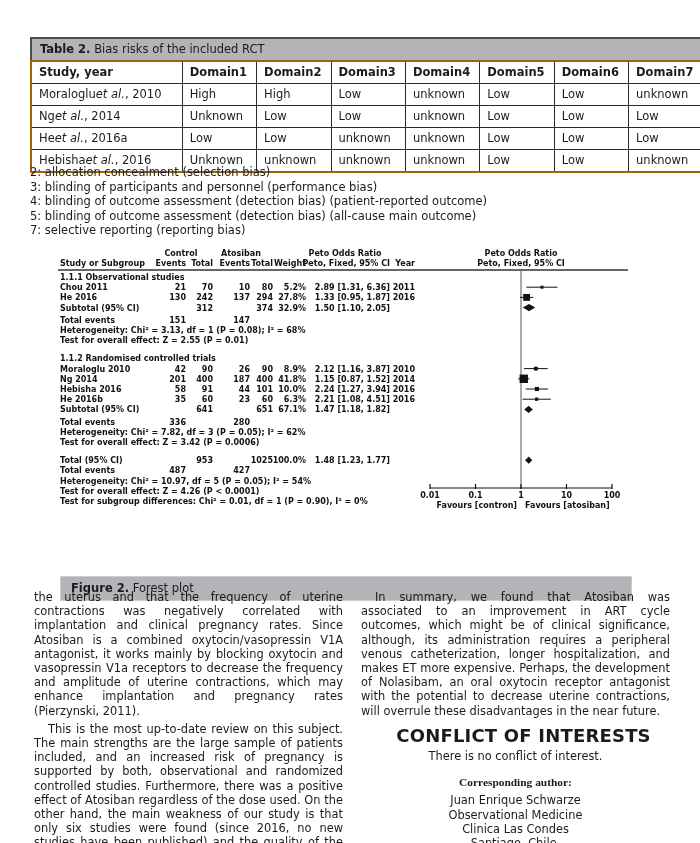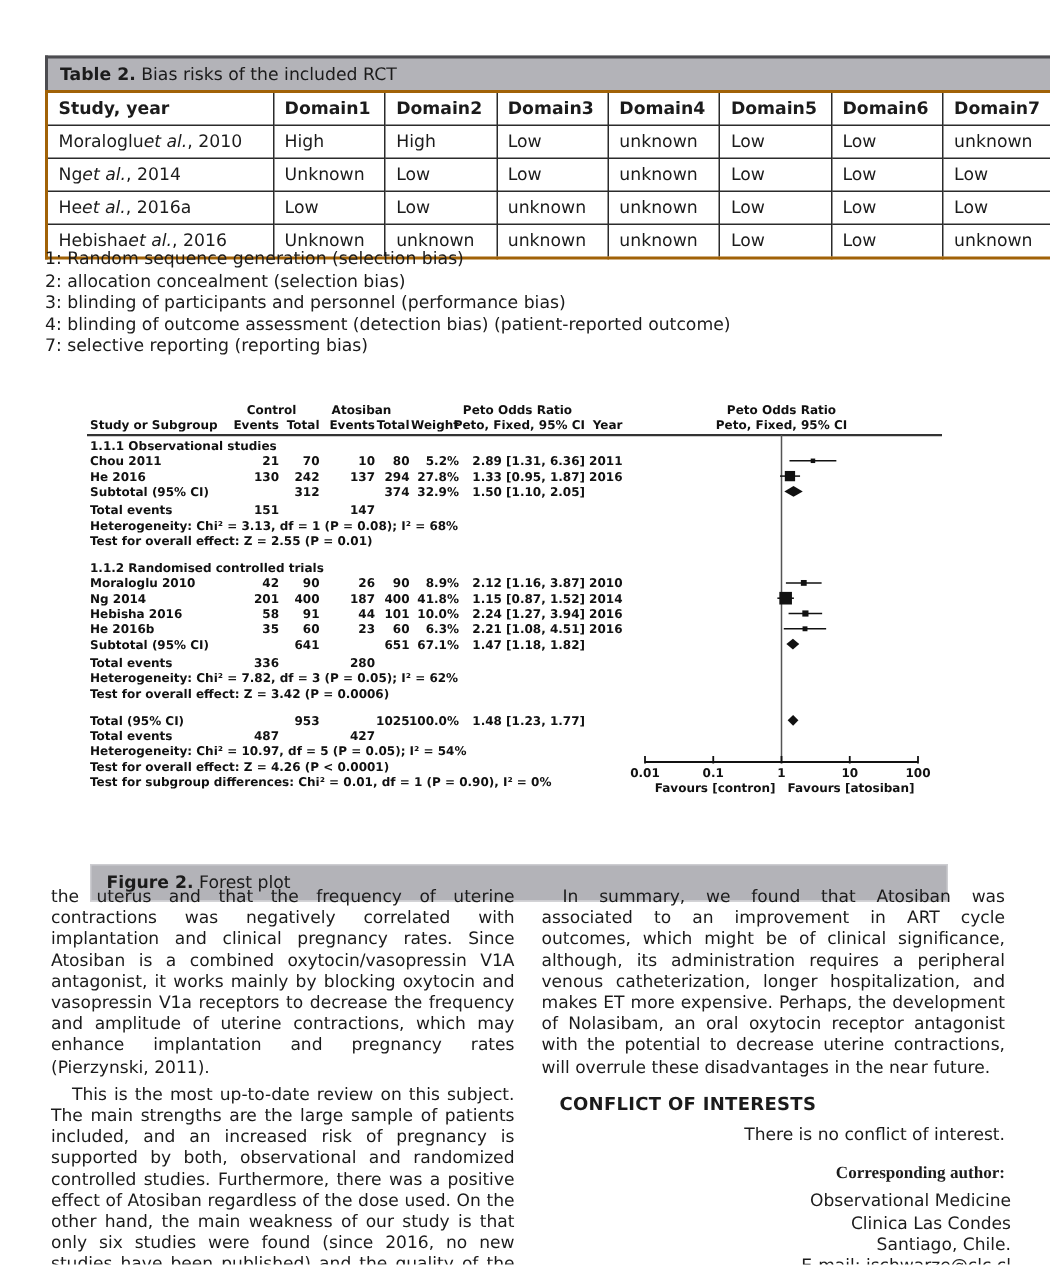--- a/index.html
+++ b/index.html
@@ -22,38 +22,38 @@
     font-weight:normal;white-space:nowrap;
   }
   table.bias th{font-weight:bold;}
   table.bias .c0{width:22.5%;}
   table.bias .cd{width:11.07%;}
 
   
   .footnotes{position:absolute;left:30px;top:165px;font-size:11.5px;line-height:14.6px;}
 
   
-  .forest{position:absolute;left:58px;top:268px;width:580px;height:272px;text-align:right;}
+  .forest{position:absolute;left:58px;top:248px;width:580px;height:272px;text-align:right;}
 
   
   .fig-caption{
     position:absolute;left:60px;top:543px;width:550px;
     background:#b3b3b8;border:1px solid #cdcdd1;
     padding:4px 10px 5px 10px;font-size:11.5px;margin-top:33px;
   }
 
   
   .col{position:absolute;top:586px;font-size:11.4px;line-height:14.2px;text-align:justify;}
   .col-left{left:30px;width:317px;}
   .col-right{left:357px;width:317px;}
   .col p{margin:4px;}
   .col p.indent{text-indent:14px;}
-  .conflict-h{font-size:12px;font-weight:bold;margin:11px 0 6px 16px;letter-spacing:.2px;text-align:left;}
+  .conflict-h{font-size:18px;font-weight:bold;margin:11px 0 6px 16px;letter-spacing:.2px;text-align:center;}
   .author-head{font-weight:bold;margin-top:12px !important;font-family:Liberation Serif, serif;}
-  .author-line{text-align:right;}
+  .author-line{text-align:center;}
 </style>
 </head>
 <body>
 
 <div class="page">
 
   <div class="table-block">
     <div class="tbl-title">
       <b>Table 2.</b><span> Bias risks of the included RCT</span>
     </div>
@@ -109,24 +109,24 @@
           <td>unknown</td>
           <td>Low</td>
           <td>Low</td>
           <td>unknown</td>
         </tr>
       </tbody>
     </table>
   </div>
 
   <div class="footnotes">
-    <div>1: Random sequence generation (selection bias)</div>
     <div>2: allocation concealment (selection bias)</div>
     <div>3: blinding of participants and personnel (performance bias)</div>
     <div>4: blinding of outcome assessment (detection bias) (patient-reported outcome)</div>
+    <div>5: blinding of outcome assessment (detection bias) (all-cause main outcome)</div>
     <div>7: selective reporting (reporting bias)</div>
   </div>
 
   <div class="forest">
     <svg id="forest-svg" width="580" height="272" viewBox="0 0 580 272">
         <text x="123" y="8" text-anchor="middle" font-size="8px" font-weight="bold" font-family="&quot;DejaVu Sans&quot;,sans-serif" fill="#111111">Control</text>
         <text x="183" y="8" text-anchor="middle" font-size="8px" font-weight="bold" font-family="&quot;DejaVu Sans&quot;,sans-serif" fill="#111111">Atosiban</text>
         <text x="287" y="8" text-anchor="middle" font-size="8px" font-weight="bold" font-family="&quot;DejaVu Sans&quot;,sans-serif" fill="#111111">Peto Odds Ratio</text>
         <text x="463" y="8" text-anchor="middle" font-size="8px" font-weight="bold" font-family="&quot;DejaVu Sans&quot;,sans-serif" fill="#111111">Peto Odds Ratio</text>
         <text x="2" y="18" text-anchor="start" font-size="8px" font-weight="bold" font-family="&quot;DejaVu Sans&quot;,sans-serif" fill="#111111">Study or Subgroup</text>
@@ -259,19 +259,20 @@
   <div class="col col-left">
     <p>the uterus and that the frequency of uterine contractions was negatively correlated with implantation and clinical pregnancy rates. Since Atosiban is a combined oxytocin/vasopressin V1A antagonist, it works mainly by blocking oxytocin and vasopressin V1a receptors to decrease the frequency and amplitude of uterine contractions, which may enhance implantation and pregnancy rates (Pierzynski, 2011).</p>
     <p class="indent">This is the most up-to-date review on this subject. The main strengths are the large sample of patients included, and an increased risk of pregnancy is supported by both, observational and randomized controlled studies. Furthermore, there was a positive effect of Atosiban regardless of the dose used. On the other hand, the main weakness of our study is that only six studies were found (since 2016, no new studies have been published) and the quality of the studies was relatively low.</p>
   </div>
 
   <div class="col col-right">
     <p class="indent">In summary, we found that Atosiban was associated to an improvement in ART cycle outcomes, which might be of clinical significance, although, its administration requires a peripheral venous catheterization, longer hospitalization, and makes ET more expensive. Perhaps, the development of Nolasibam, an oral oxytocin receptor antagonist with the potential to decrease uterine contractions, will overrule these disadvantages in the near future.</p>
     <div class="conflict-h">CONFLICT OF INTERESTS</div>
     <p class="author-line">There is no conflict of interest.</p>
     <p class="author-line author-head">Corresponding author:</p>
+    <div class="author-line">Juan Enrique Schwarze</div>
     <div class="author-line">Observational Medicine</div>
     <div class="author-line">Clinica Las Condes</div>
     <div class="author-line">Santiago, Chile.</div>
     <div class="author-line">E-mail: jschwarze@clc.cl</div>
   </div>
 
 </div>
 
 </body></html>

